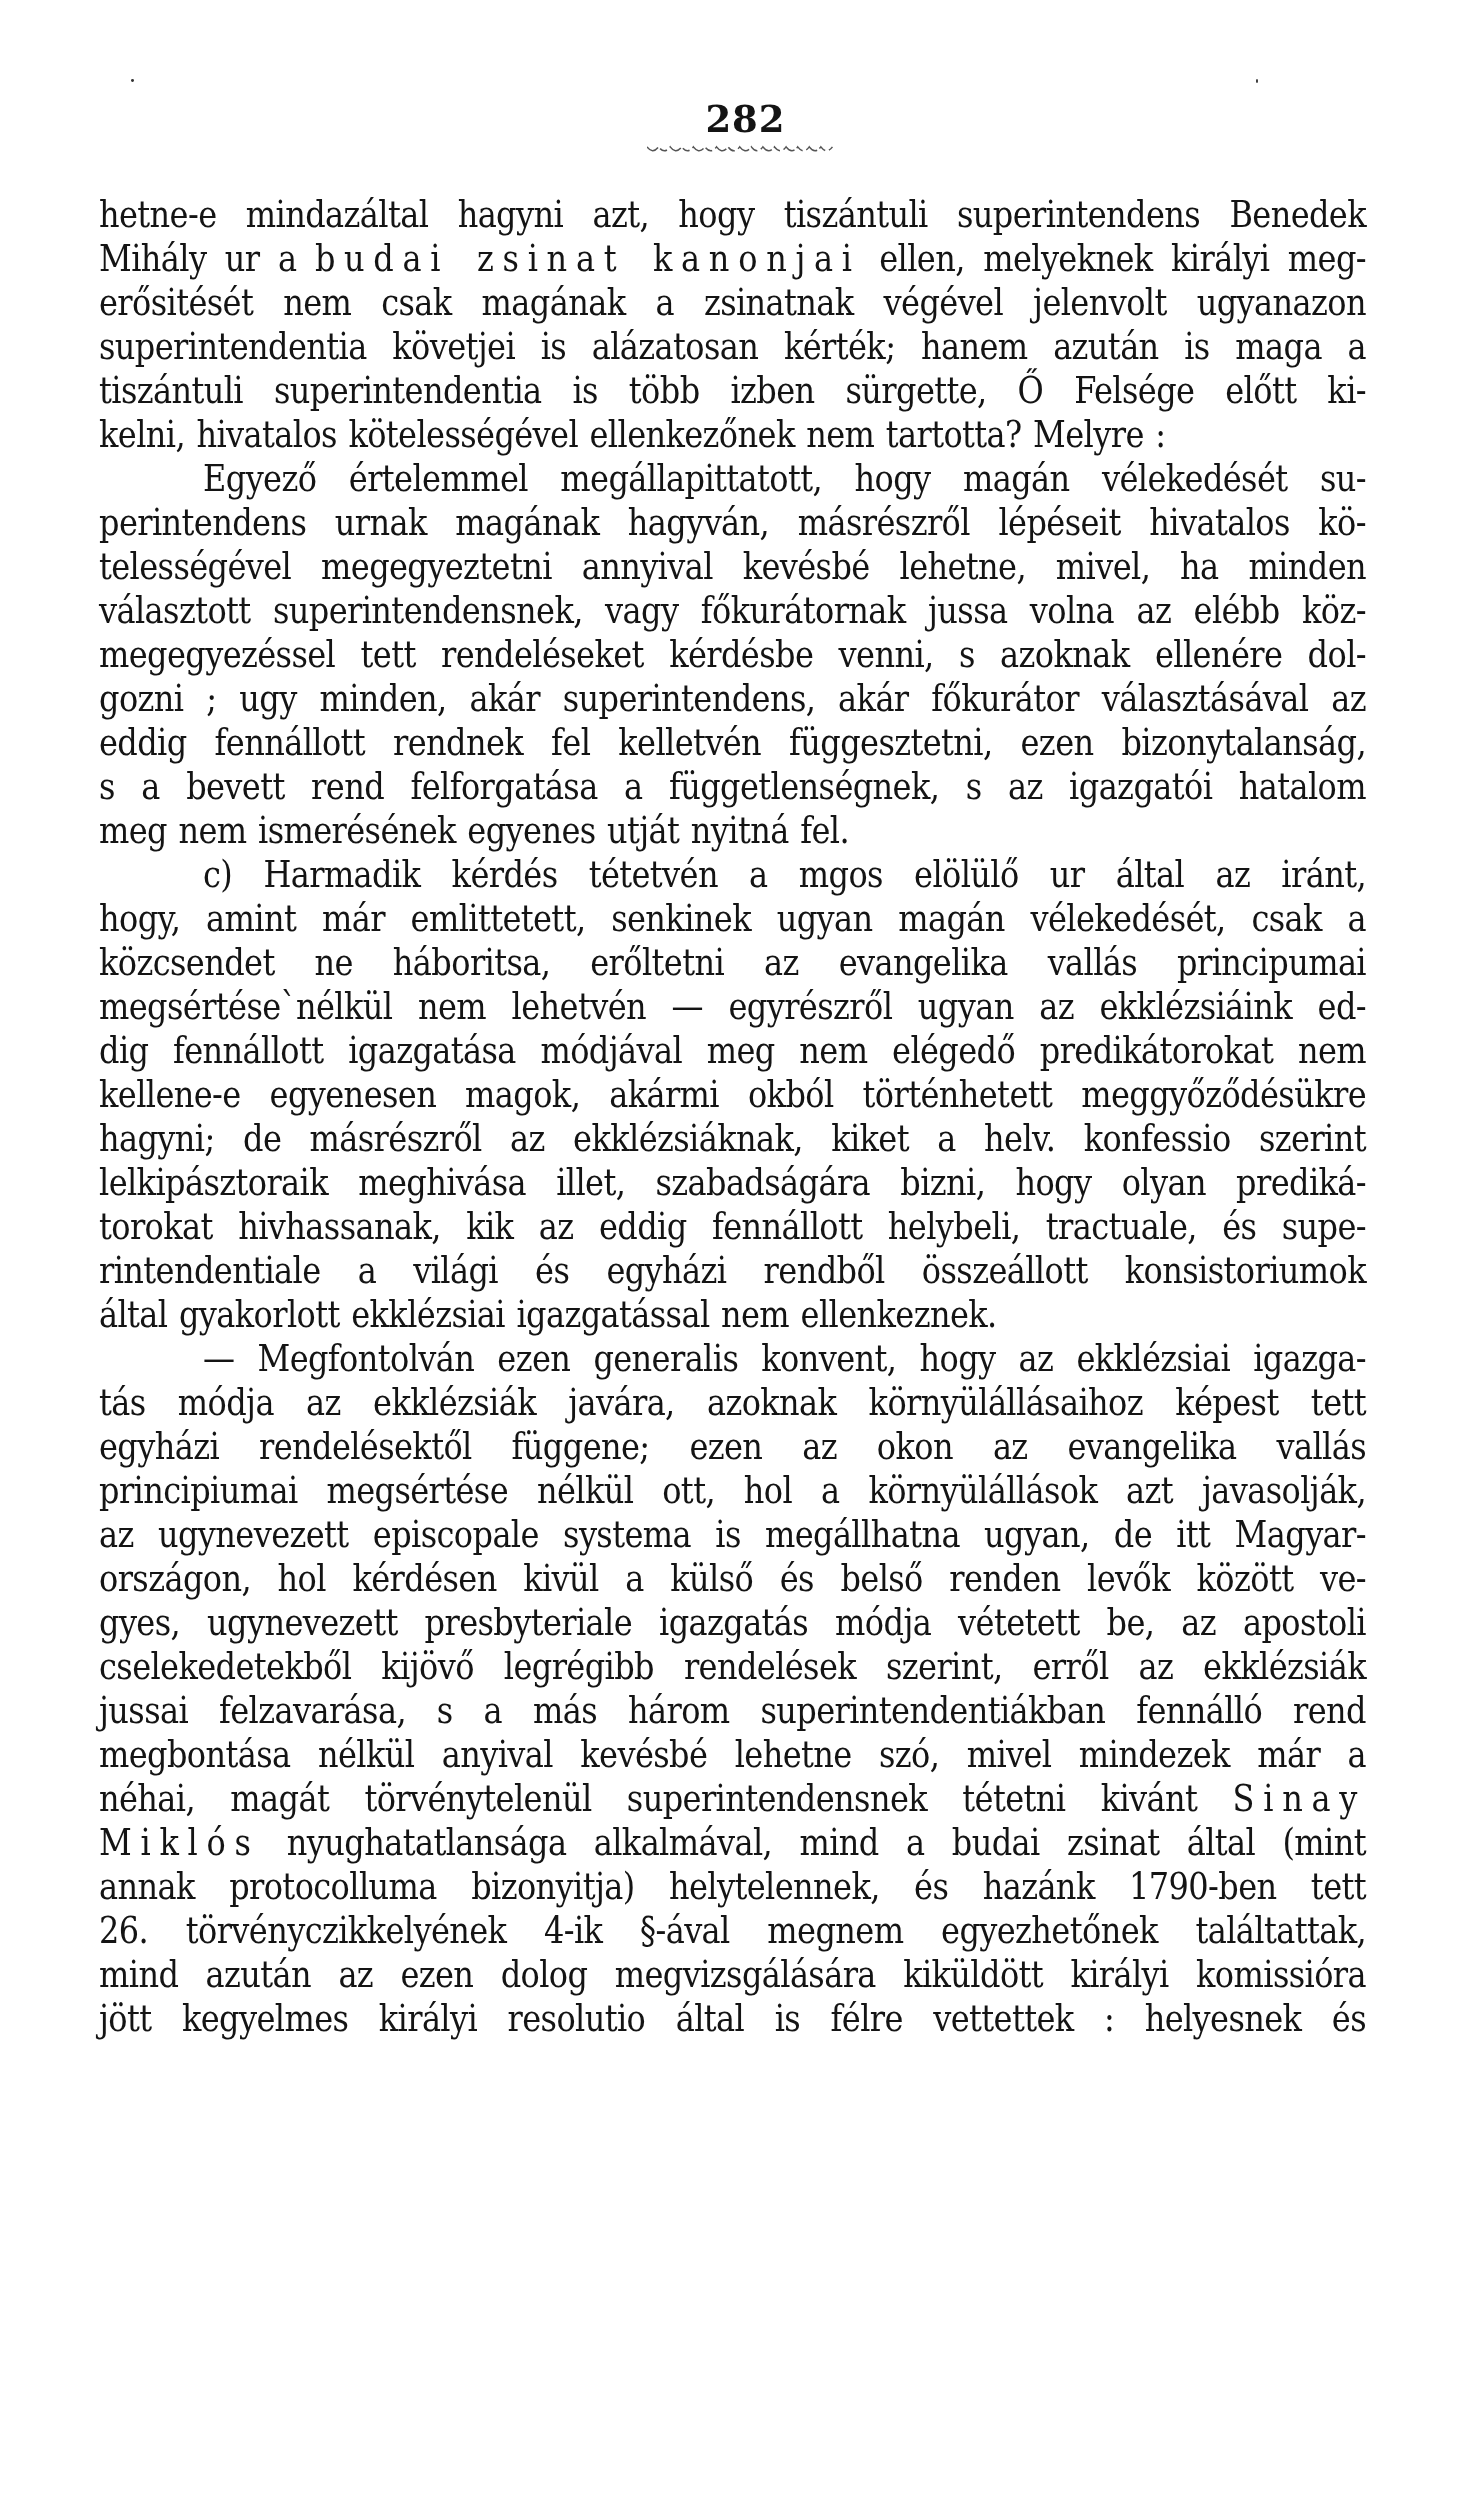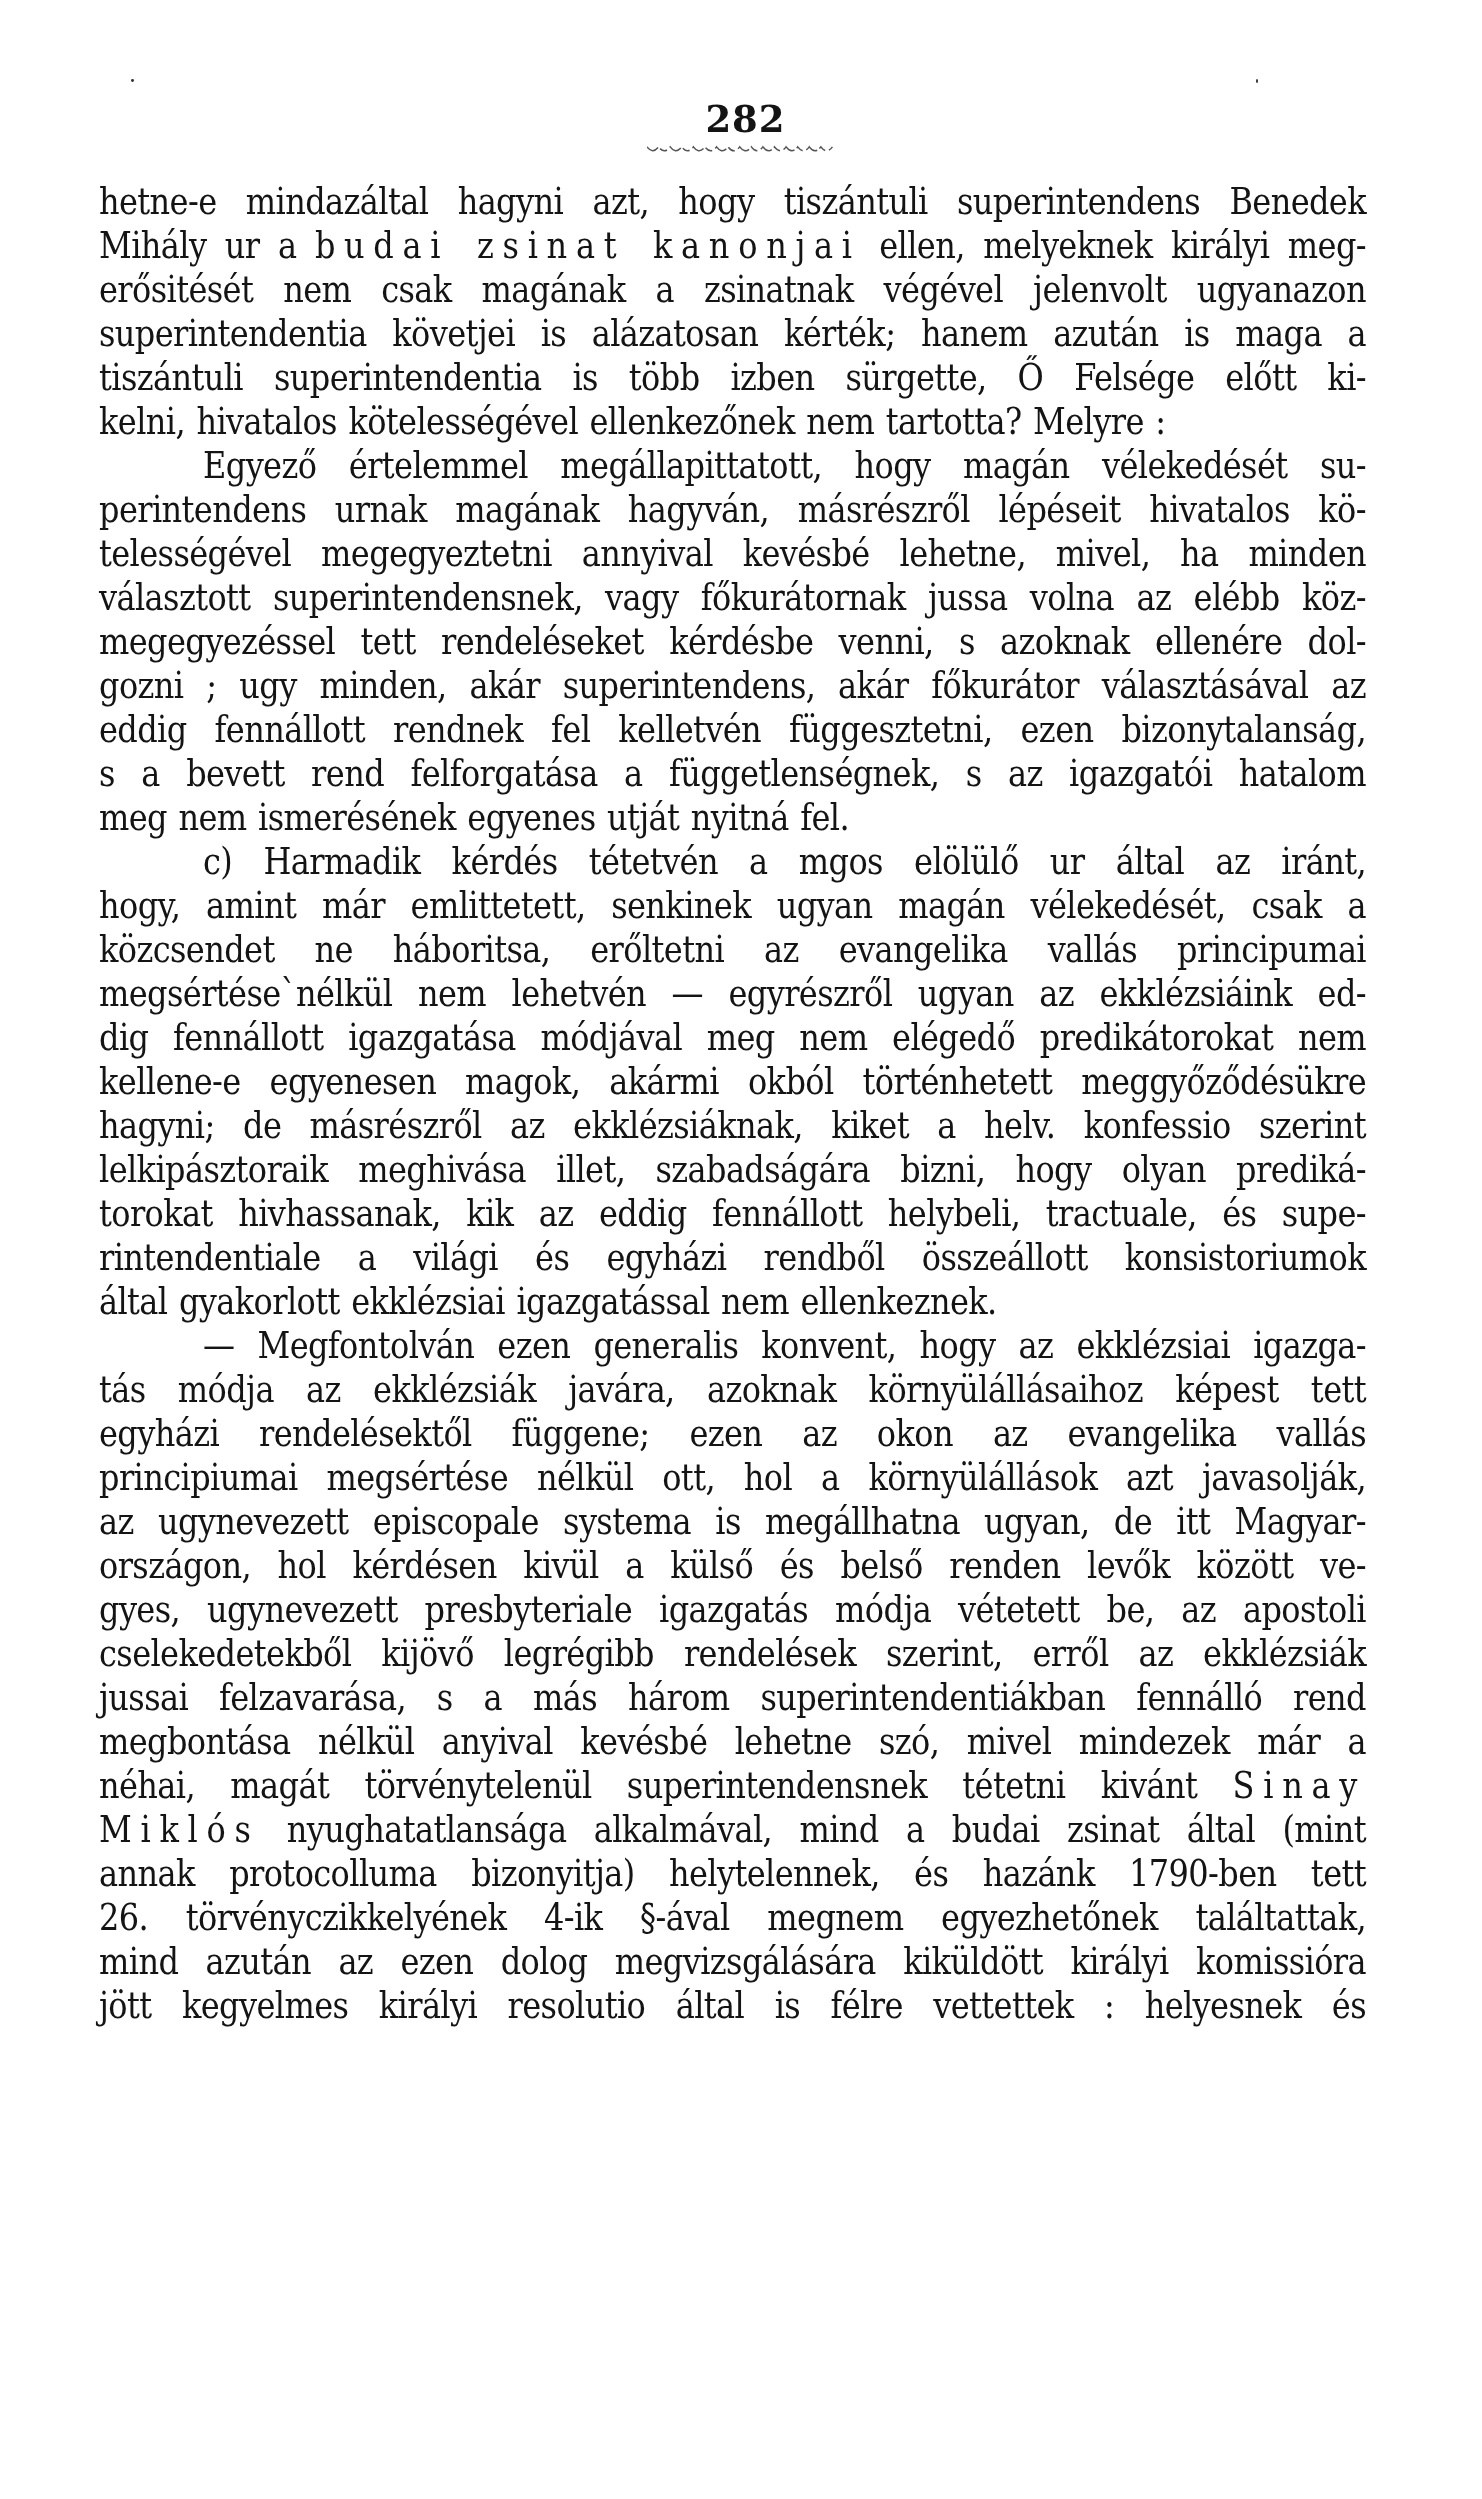--- a/index.html
+++ b/index.html
@@ -28,21 +28,21 @@
     }
     .wavy-rule {
       display: block;
       margin: 1.9px auto 0;
       width: 198px;
       height: 11.6px;
     }
     .speck { position: absolute; width: 2.9px; height: 2.9px; background: #333; border-radius: 50%; }
     .text-block {
       position: absolute;
-      top: 179px;
+      top: 192px;
       left: 99px;
       width: 1267px;
     }
     .line {
       display: block;
       height: 44px;
       line-height: 44px;
       font-size: 32px;
       white-space: nowrap;
       text-align: justify;

